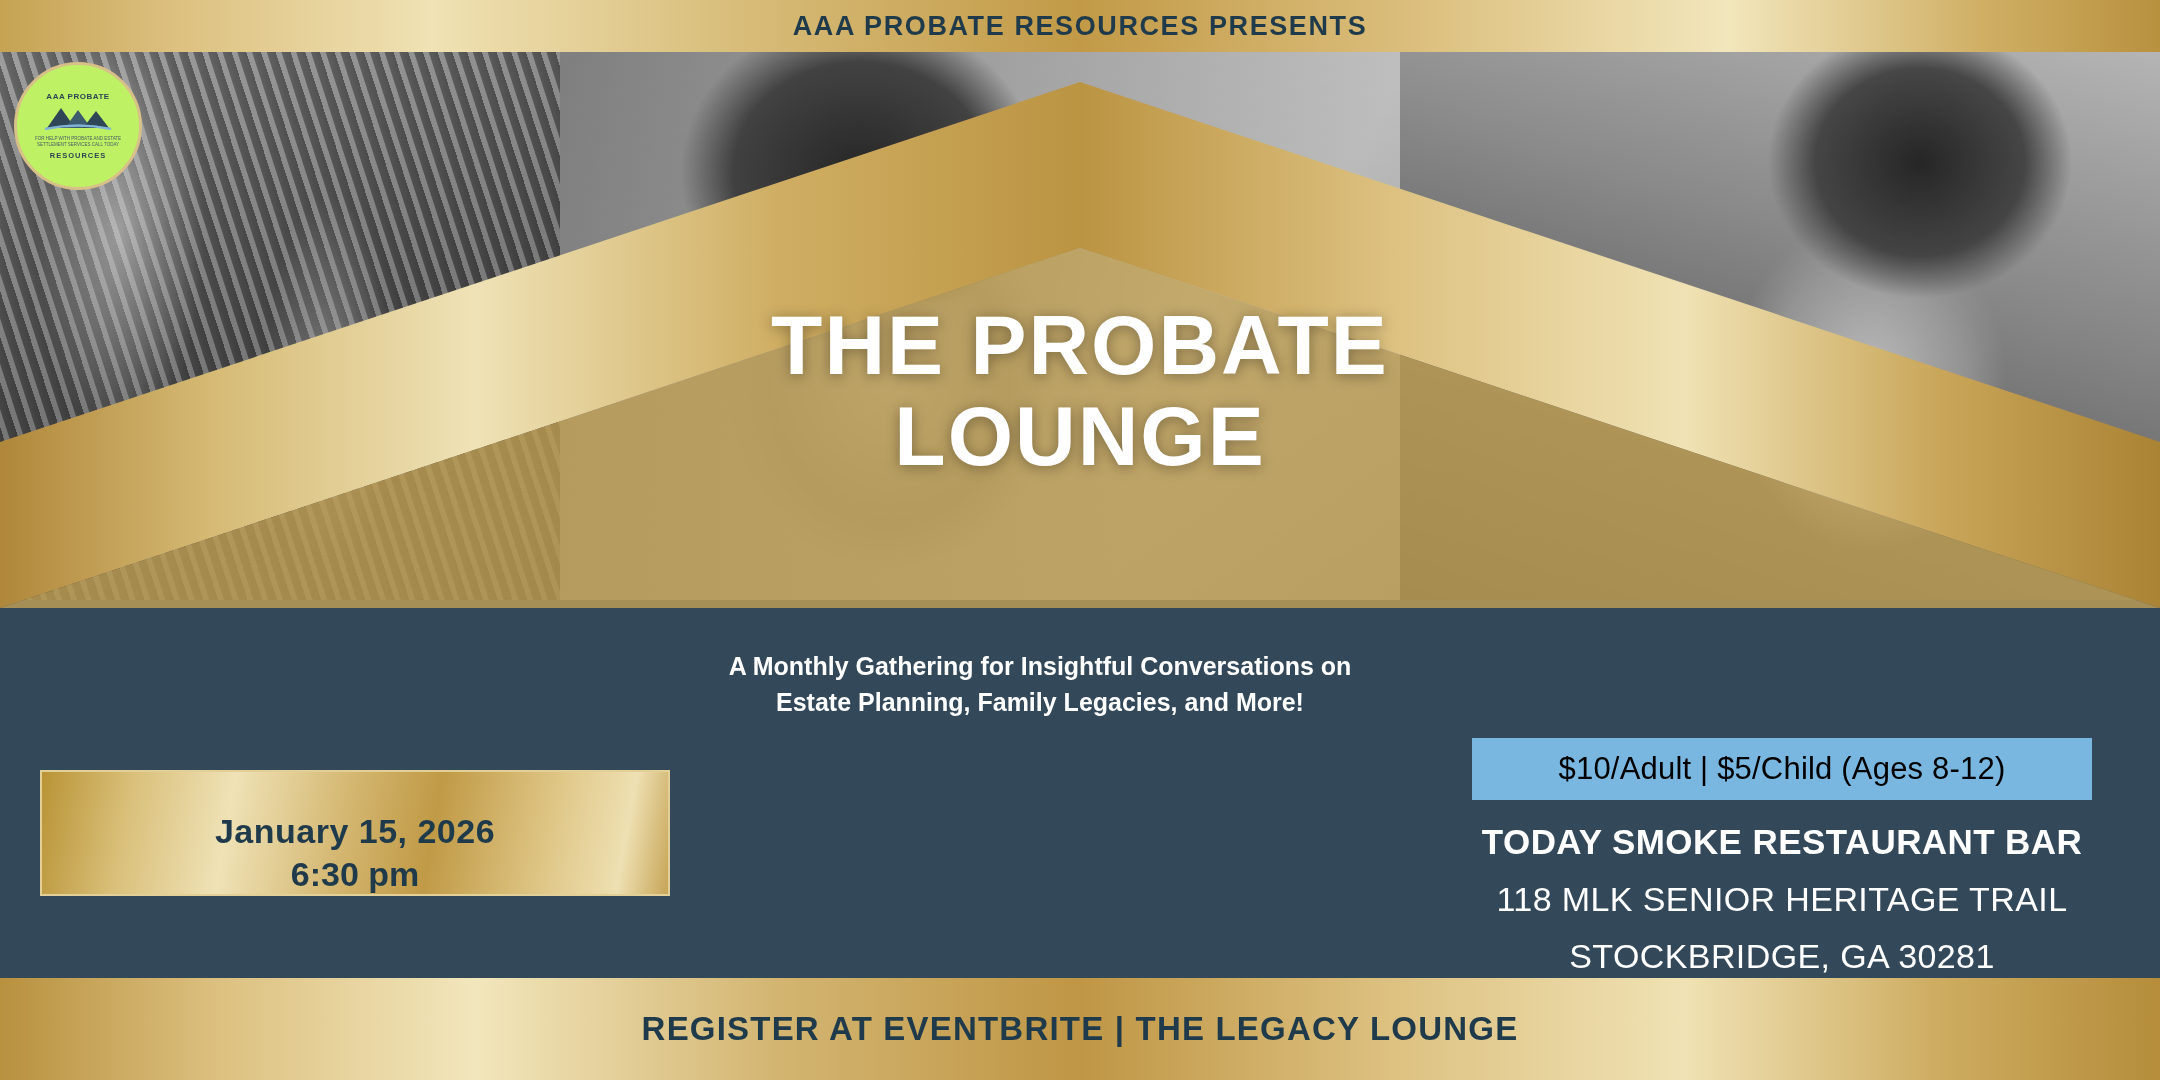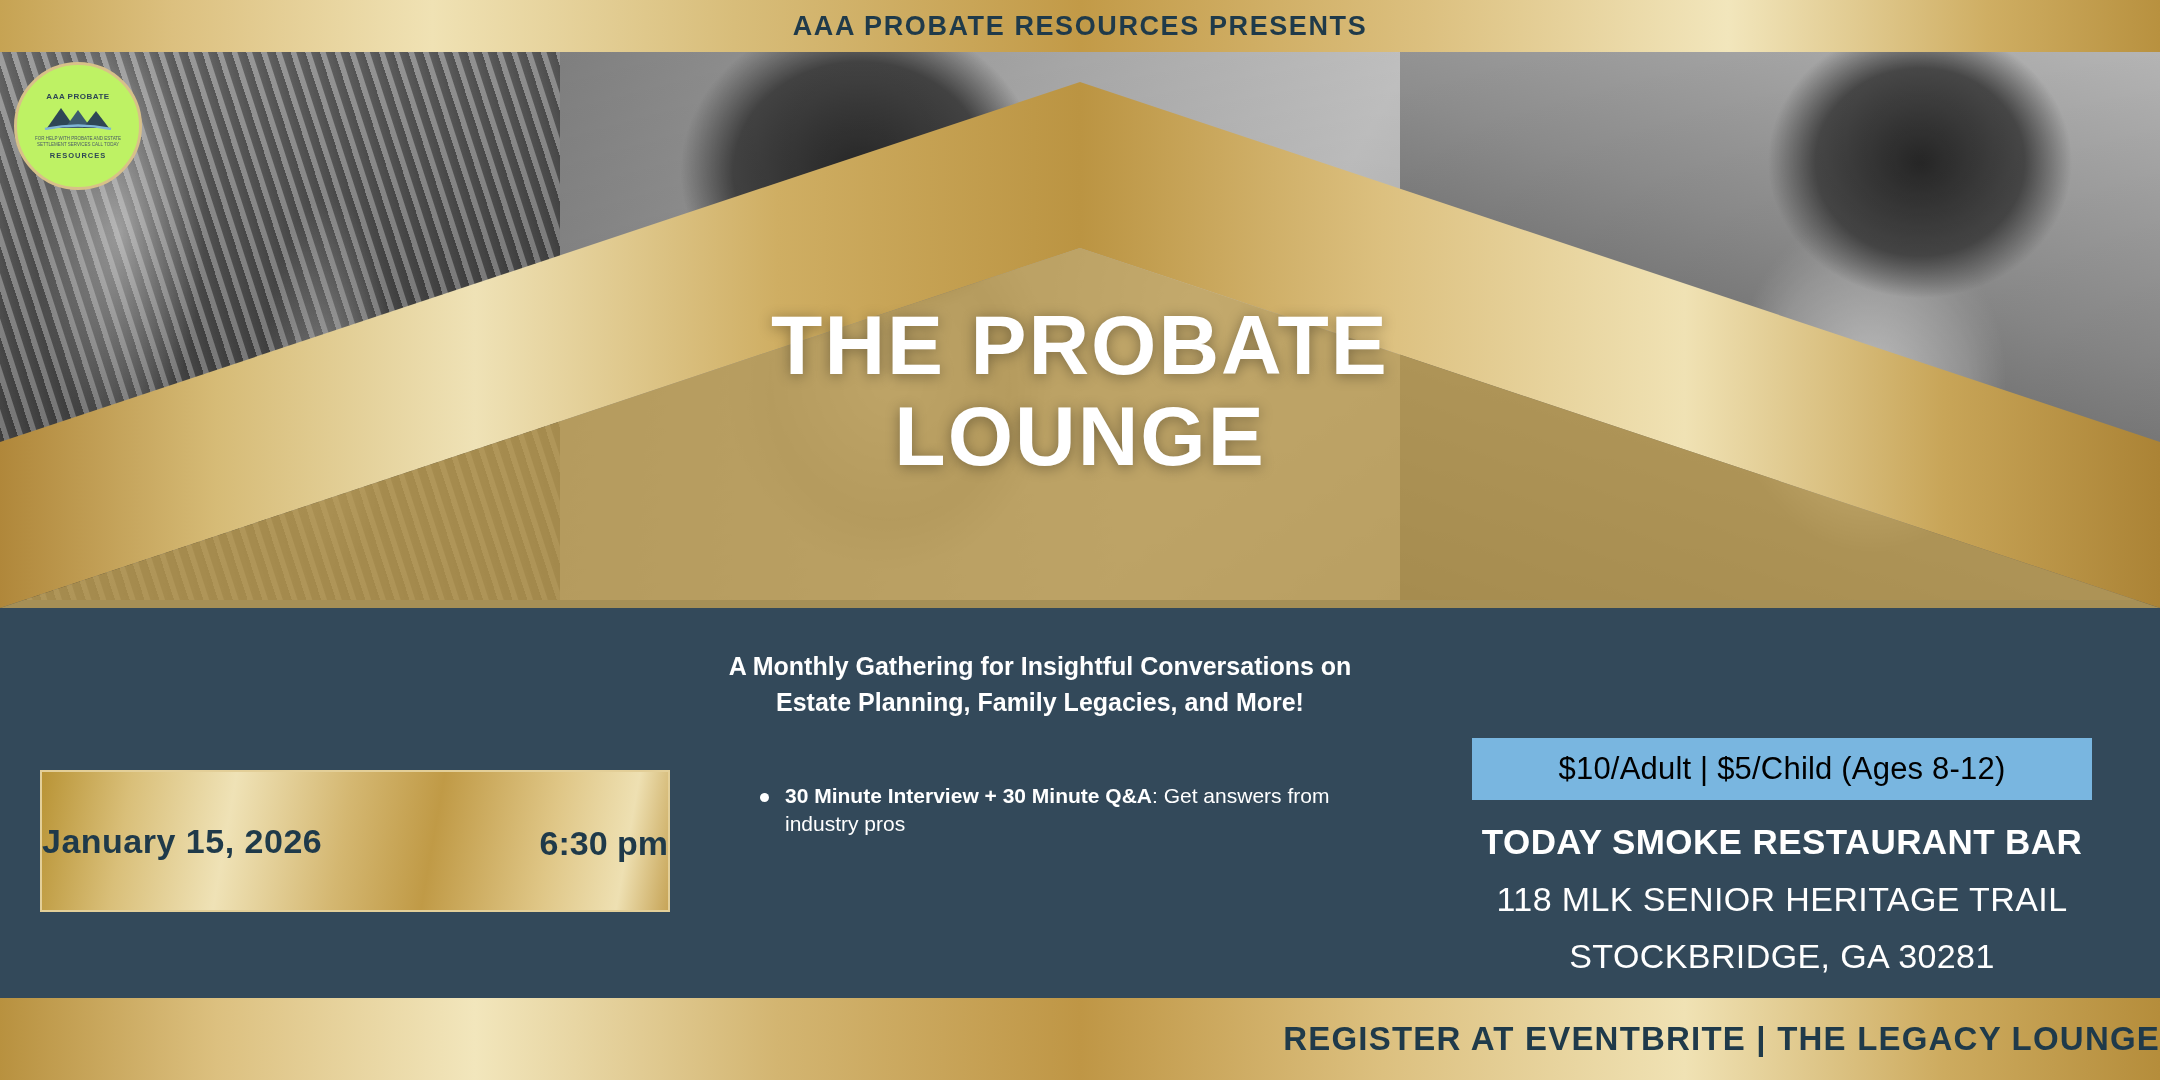--- a/index.html
+++ b/index.html
@@ -29,25 +29,25 @@
     z-index: 40;
   }
   .top-bar span {
     font-size: 27px; font-weight: bold; letter-spacing: 1.6px;
     color: #1f3a4a;
   }
 
   
   .bottom-bar {
     position: absolute; left: 0; bottom: 0;
-    width: 2160px; height: 82px;
+    width: 2160px; height: 102px;
     background: linear-gradient(90deg,
       #b8913f 0%, #dcc07f 10%, #f2e6bc 22%, #d3b571 36%,
       #bf9645 50%, #dcc07f 64%, #f0e2b4 78%, #cdab5f 90%, #b58d3b 100%);
-    display: flex; align-items: center; justify-content: flex-end;
+    display: flex; align-items: center; justify-content: center;
     z-index: 40;
   }
   .bottom-bar span {
     font-size: 33px; font-weight: bold; letter-spacing: 1.2px;
     color: #1f3a4a;
   }
 
   
   .photo-band {
     position: absolute; left: 0; top: 52px;
@@ -150,27 +150,27 @@
     text-align: center;
     color: #ffffff;
     font-size: 25px; font-weight: bold;
     line-height: 1.45;
     z-index: 30;
   }
 
   
   .date-box {
     position: absolute; left: 40px; top: 770px;
-    width: 630px; height: 142px;
+    width: 630px; height: 126px;
     background: linear-gradient(100deg,
       #b99436 0%, #d9bf79 14%, #efe2b6 30%, #d4b771 48%,
       #c09a46 62%, #dfc686 80%, #eee0b2 92%, #c7a558 100%);
     border: 2px solid #e3cf98;
-    display: flex; flex-direction: row;
-    align-items: center; justify-content: space-between;
+    display: flex; flex-direction: column;
+    align-items: center; justify-content: flex-end;
     z-index: 30;
   }
   .date-box .d1 {
     font-size: 34px; font-weight: bold; color: #1f3a4a; letter-spacing: 0.5px;
   }
   .date-box .d2 {
     font-size: 34px; font-weight: bold; color: #1f3a4a; margin-top: 4px;
   }
 
   
@@ -292,26 +292,20 @@
     <div>A Monthly Gathering for Insightful Conversations on</div>
     <div>Estate Planning, Family Legacies, and More!</div>
   </div>
 
   <div class="date-box">
     <div class="d1">January 15, 2026</div>
     <div class="d2">6:30 pm</div>
   </div>
 
   <div class="bullets">
-    <div class="bullet-row">
-      <div class="bullet-dot"></div>
-      <div class="bullet-text">
-        <b>30 Minute Interview + 30 Minute Q&amp;A</b><span>: Get answers from industry pros</span>
-      </div>
-    </div>
   </div>
 
   <div class="price-pill">
     <span>$10/Adult | $5/Child (Ages 8-12)</span>
   </div>
 
   <div class="venue">
     <div class="v1">TODAY SMOKE RESTAURANT BAR</div>
     <div class="v2">118 MLK SENIOR HERITAGE TRAIL</div>
     <div class="v3">STOCKBRIDGE, GA 30281</div>

